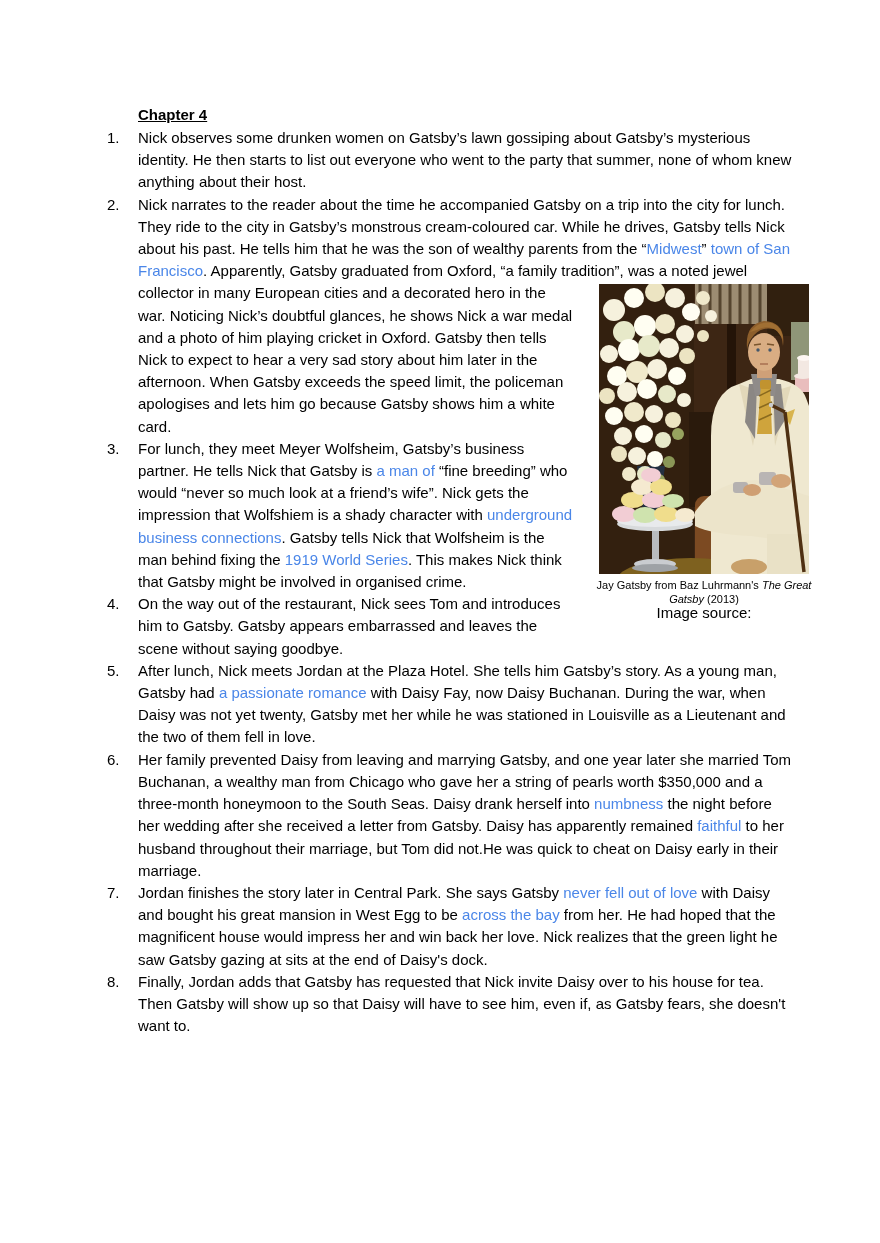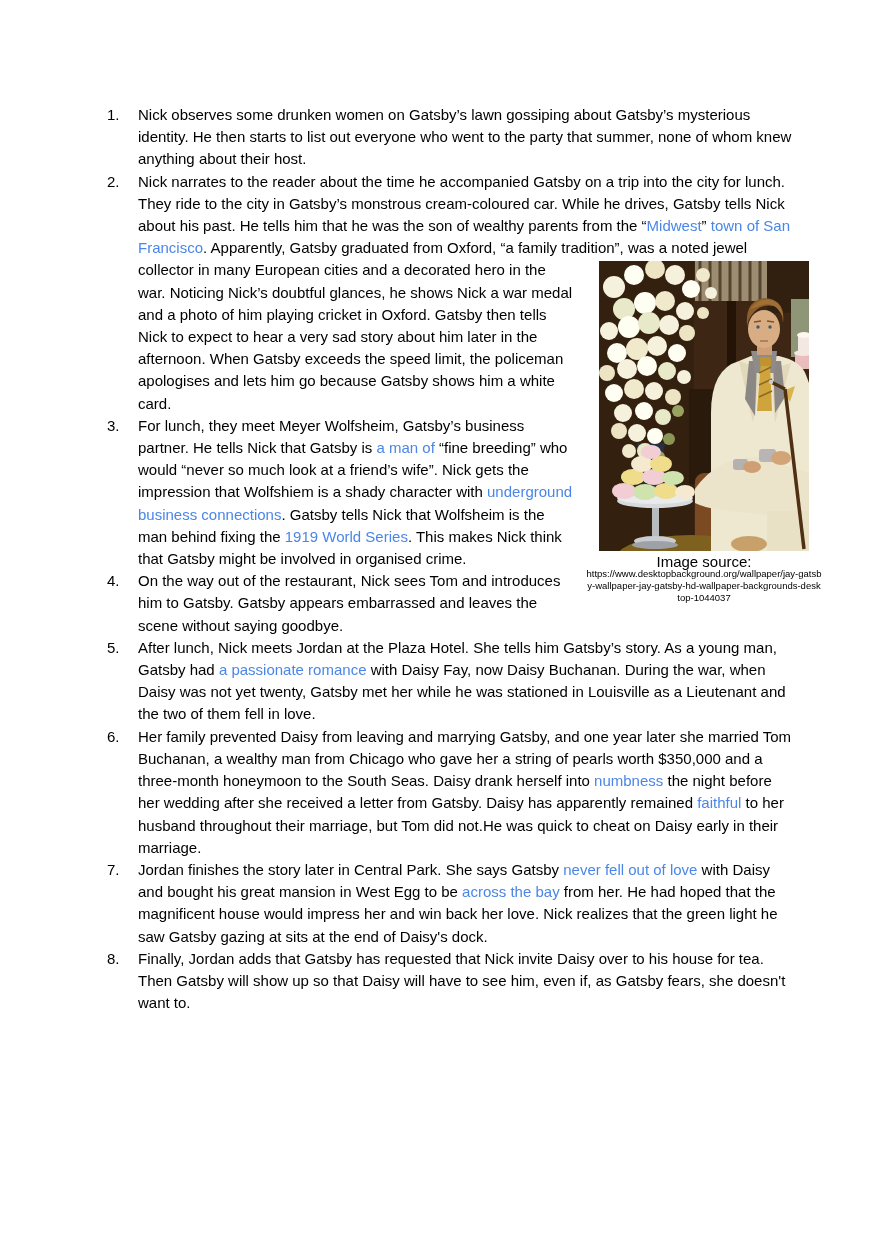--- a/index.html
+++ b/index.html
@@ -32,20 +32,21 @@
   .photo svg{display:block;width:210px;height:290px;}
   .caption{display:block;margin-top:5px;}
   .cap-title{display:block;font-size:11px;line-height:13.5px;width:228px;margin:0 auto;}
   .cap-source{display:block;font-size:15px;line-height:12px;margin-top:1px;}
   .cap-url{display:block;font-size:9.5px;line-height:12px;word-break:break-all;}
 </style>
 </head>
 <body>
 
 <div class="page">
+  <h1 class="doc-heading">Chapter 4</h1>
   <ol class="notes" id="notes-list">
       <li><span class="num">1.</span><span class="">Nick observes some drunken women on Gatsby’s lawn gossiping about Gatsby’s mysterious identity. He then starts to list out everyone who went to the party that summer, none of whom knew anything about their host.</span></li>
       <li><span class="num">2.</span><span class="">Nick narrates to the reader about the time he accompanied Gatsby on a trip into the city for lunch. They ride to the city in Gatsby’s monstrous cream-coloured car. While he drives, Gatsby tells Nick about his past. He tells him that he was the son of wealthy parents from the “</span><span class="accent">Midwest</span><span class="">” </span><span class="accent">town of San Francisco</span><span class="">. Apparently, Gatsby graduated from Oxford, “a family tradition”, was a noted jewel collector in many European cities and a decorated hero </span>
   <span class="figure">
     <span class="photo">
       <svg viewBox="0 0 210 290" xmlns="http://www.w3.org/2000/svg">
 
         <rect width="210" height="290" fill="#33200f"></rect>
         <rect x="95" y="0" width="115" height="290" fill="#3d2614"></rect>
         <rect x="128" y="0" width="9" height="130" fill="#241408"></rect>
@@ -171,22 +172,22 @@
           <ellipse cx="182" cy="197" rx="10" ry="7" fill="#d2a478"></ellipse>
           <rect x="134" y="198" width="15" height="11" rx="3" fill="#b5b1b0"></rect>
           <ellipse cx="153" cy="206" rx="9" ry="6" fill="#cf9f73"></ellipse>
           <line x1="186" y1="128" x2="172" y2="121" stroke="#4f3012" stroke-width="3.5"></line>
           <line x1="186" y1="128" x2="205" y2="288" stroke="#4f3012" stroke-width="3.5"></line>
           <circle cx="172" cy="121" r="2.2" fill="#c9ccd0"></circle>
         </g>
       </svg>
     </span>
     <span class="caption">
+      <span class="cap-title"><span>Jay Gatsby from Baz Luhrmann's </span><i>The Great Gatsby</i><span> (2013)</span></span>
       <span class="cap-source">Image source:</span>
-      <span class="cap-url">https://www.desktopbackground.org/wallpaper/jay-gatsby-wallpaper-jay-gatsby-hd-wallpaper-backgrounds-desktop-1044037</span>
     </span>
   </span>
 <span class="">in the war. Noticing Nick’s doubtful glances, he shows Nick a war medal and a photo of him playing cricket in Oxford. Gatsby then tells Nick to expect to hear a very sad story about him later in the afternoon. When Gatsby exceeds the speed limit, the policeman apologises and lets him go because Gatsby shows him a white card.</span></li>
       <li><span class="num">3.</span><span class="">For lunch, they meet Meyer Wolfsheim, Gatsby’s business partner. He tells Nick that Gatsby is </span><span class="accent">a man of</span><span class=""> “</span><span class="bold">fine breeding</span><span class="">” who would “</span><span class="bold">never so much look at a friend’s wife</span><span class="">”. Nick gets the impression that Wolfshiem is a shady character with </span><span class="accent">underground business connections</span><span class="">. Gatsby tells Nick that Wolfsheim is the man behind fixing the </span><span class="accent">1919 World Series</span><span class="">. This makes Nick think that Gatsby might be involved in organised crime.</span></li>
       <li><span class="num">4.</span><span class="">On the way out of the restaurant, Nick sees Tom and introduces him to Gatsby. Gatsby appears embarrassed and leaves the scene without saying goodbye.</span></li>
       <li><span class="num">5.</span><span class="">After lunch, Nick meets Jordan at the Plaza Hotel. She tells him Gatsby’s story. As a young man, Gatsby had </span><span class="accent">a passionate romance</span><span class=""> with Daisy Fay, now Daisy Buchanan. During the war, when Daisy was not yet twenty, Gatsby met her while he was stationed in Louisville as a Lieutenant and the two of them fell in love.</span></li>
       <li><span class="num">6.</span><span class="">Her family prevented Daisy from leaving and marrying Gatsby, and one year later she married Tom Buchanan, a wealthy man from Chicago who gave her a string of pearls worth $350,000 and a three-month honeymoon to the South Seas. Daisy drank herself into </span><span class="accent">numbness</span><span class=""> the night before her wedding after she received a letter from Gatsby. Daisy has apparently remained </span><span class="accent">faithful</span><span class=""> to her husband throughout their marriage, but Tom did not.He was quick to cheat on Daisy early in their marriage.</span></li>
       <li><span class="num">7.</span><span class="">Jordan finishes the story later in Central Park. She says Gatsby </span><span class="accent">never fell out of love</span><span class=""> with Daisy and bought his great mansion in West Egg to be </span><span class="accent">across the bay</span><span class=""> from her. He had hoped that the magnificent house would impress her and win back her love. Nick realizes that the green light he saw Gatsby gazing at sits at the end of Daisy's dock.</span></li>
       <li><span class="num">8.</span><span class="">Finally, Jordan adds that Gatsby has requested that Nick invite Daisy over to his house for tea. Then Gatsby will show up so that Daisy will have to see him, even if, as Gatsby fears, she doesn't want to.</span></li>
     </ol>

